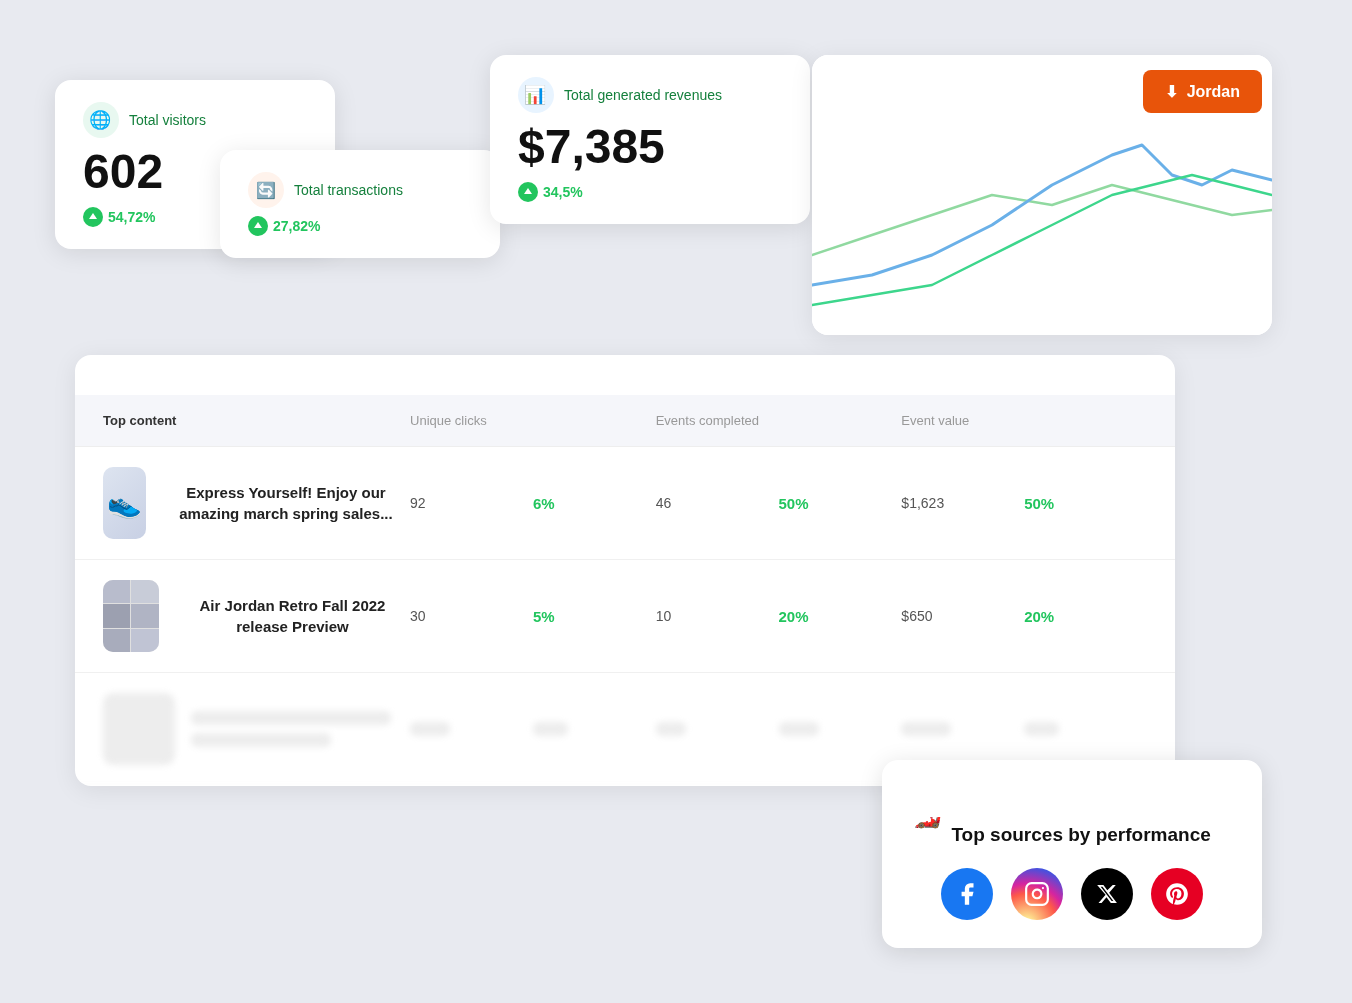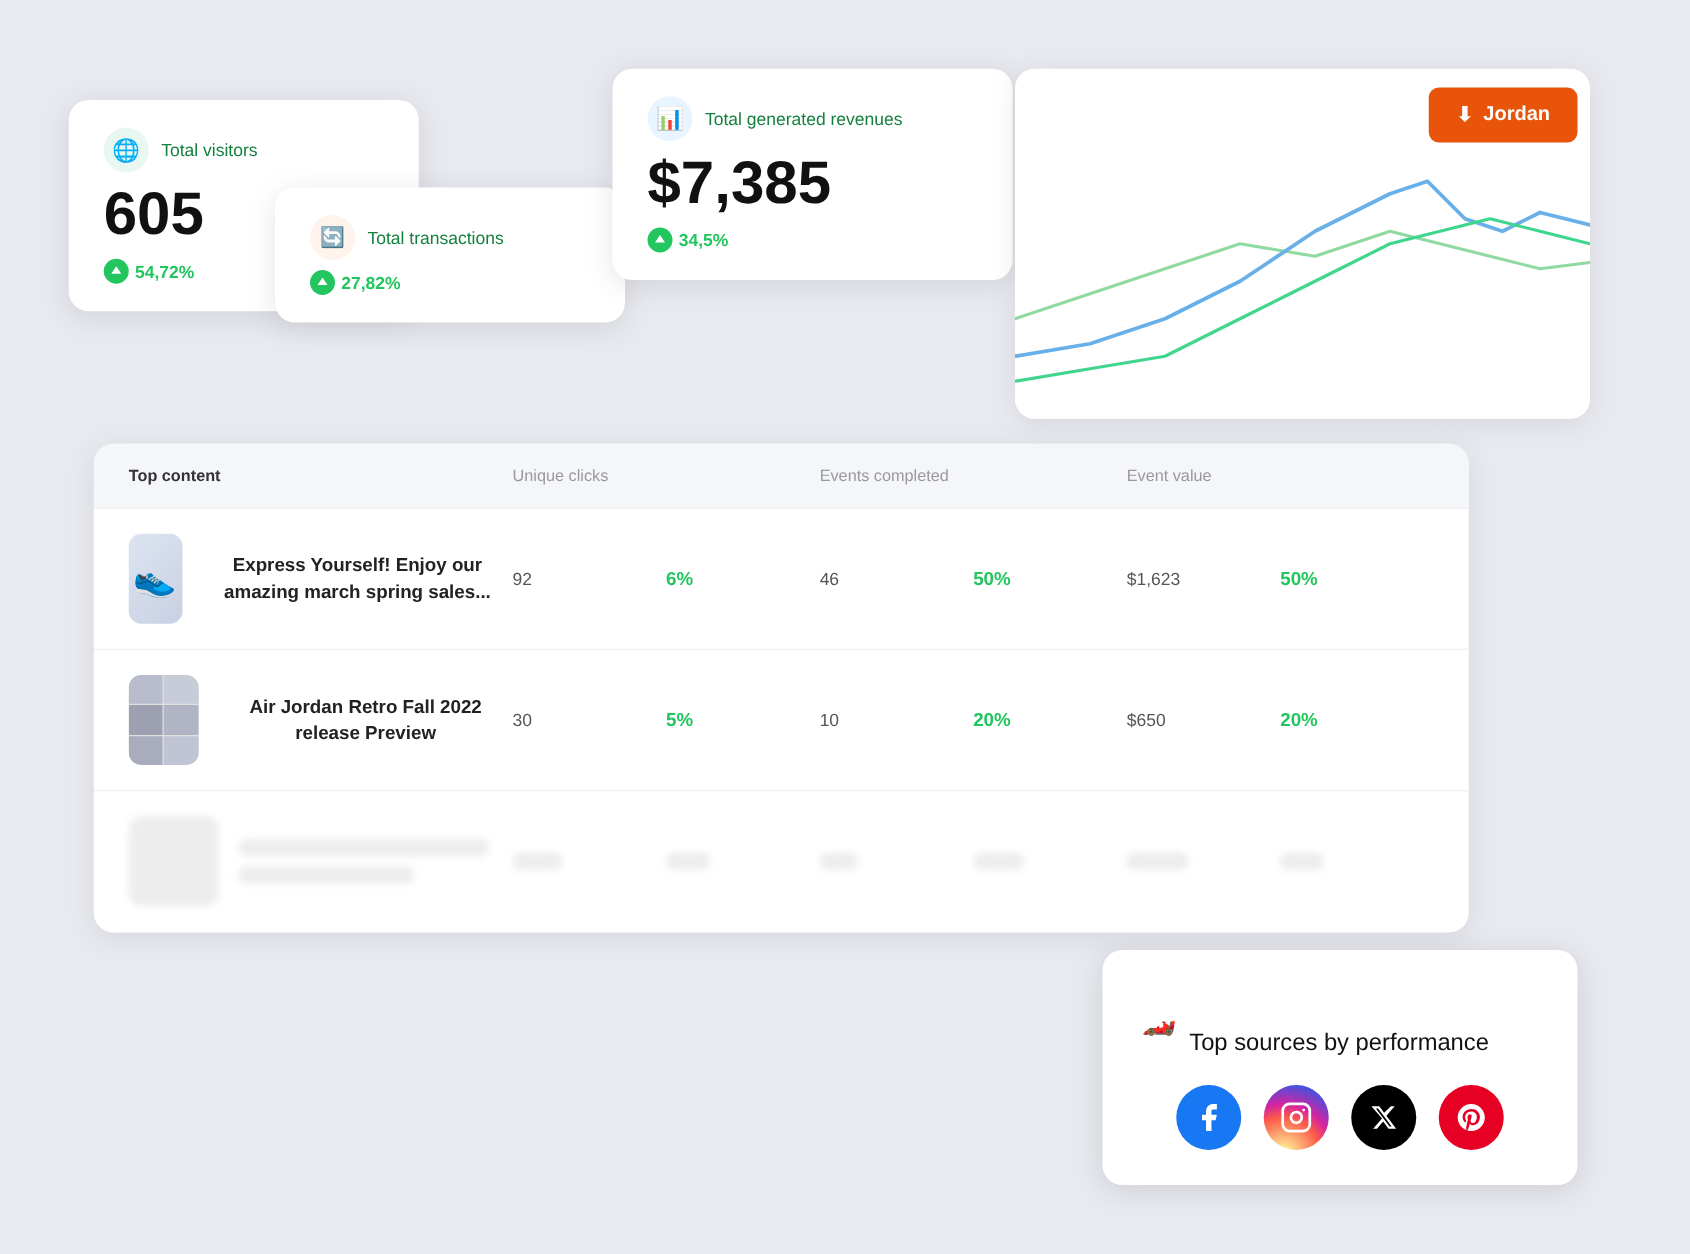--- a/index.html
+++ b/index.html
@@ -129,20 +129,21 @@
       padding: 0;
       overflow: hidden;
     }
 
     .table-header-row {
       display: grid;
       grid-template-columns: 2.5fr 1fr 1fr 1fr 1fr 1fr 1fr;
       background: #f5f6fa;
       padding: 18px 28px;
       border-bottom: 1px solid #eee;
+      margin-top: 40px;
     }
 
     .col-header {
       font-size: 13px;
       font-weight: 600;
       color: #333;
     }
 
     .col-header.light {
       color: #999;
@@ -221,21 +222,21 @@
 
     .sources-header {
       display: flex;
       align-items: center;
       gap: 10px;
       margin-bottom: 22px;
     }
 
     .sources-title {
       font-size: 19px;
-      font-weight: 400;
+      font-weight: 700;
       color: #111;
       margin-top: 36px;
     }
 
     .social-icons {
       display: flex;
       gap: 18px;
       align-items: center;
       justify-content: center;
     }
@@ -339,21 +340,21 @@
   <button class="export-btn">
     <span>⬇</span>
     <span>Jordan</span>
   </button>
 
   <div class="card card-visitors">
     <div class="card-header">
       <div class="icon-circle-green">🌐</div>
       <span class="card-title">Total visitors</span>
     </div>
-    <div class="card-value">605</div>
+    <div class="card-value">602</div>
     <div class="card-change">
       <div class="change-badge">
         <svg width="12" height="12" viewBox="0 0 12 12">
             <path d="M6 2 L10 8 L2 8 Z" fill="white"></path>
           </svg>
       </div>
       <span>54,72%</span>
     </div>
   </div>
 

